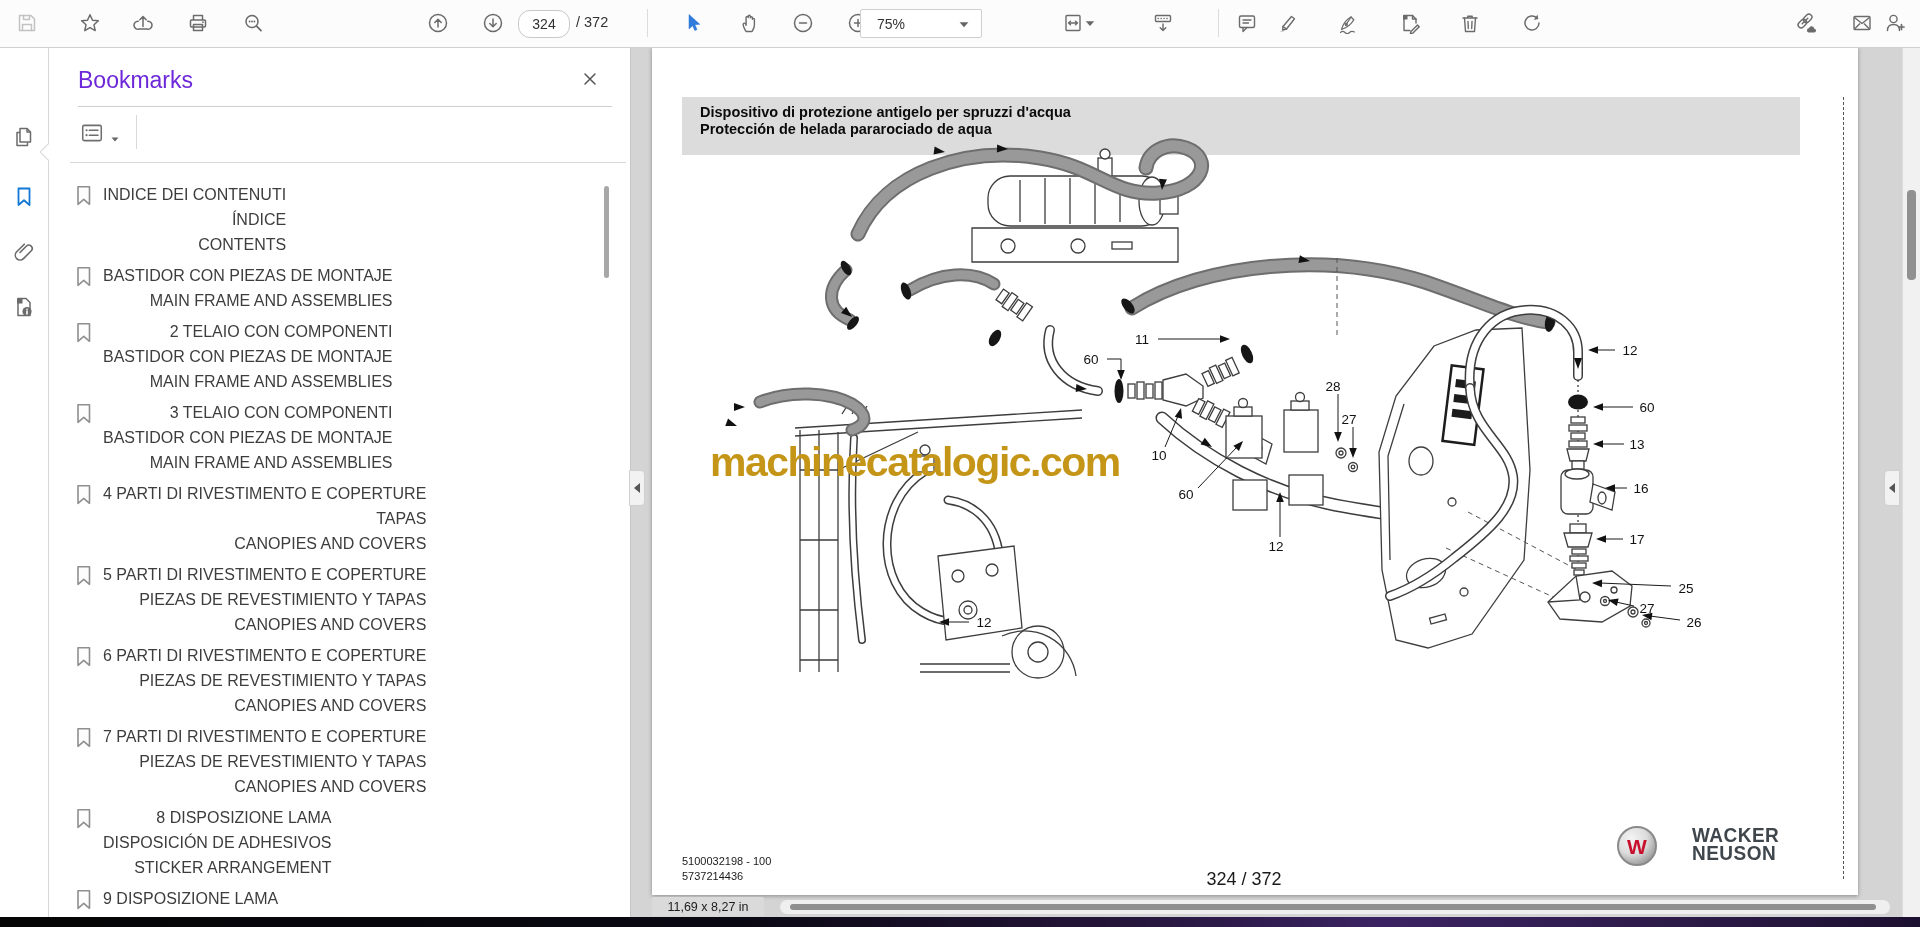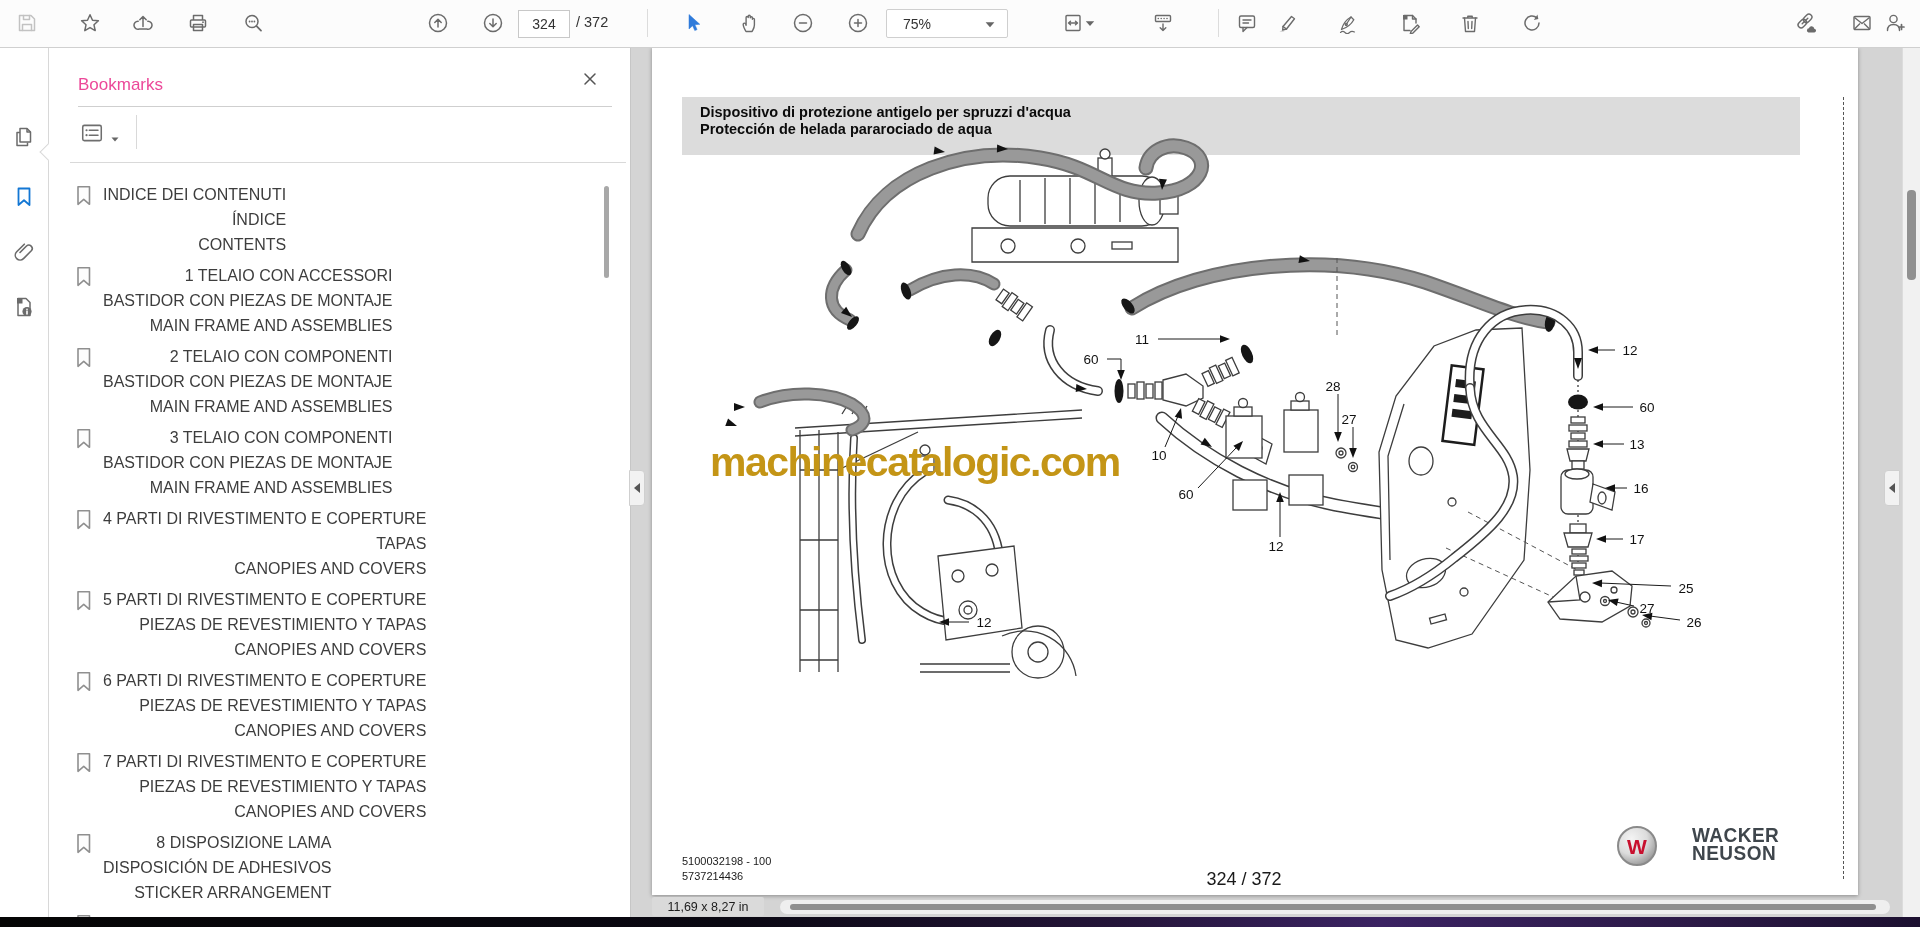--- a/index.html
+++ b/index.html
@@ -2,31 +2,31 @@
 <html><head>
 <meta charset="utf-8">
 <style>
   html,body{margin:0;padding:0;width:1920px;height:927px;overflow:hidden;
     font-family:"Liberation Sans","DejaVu Sans",sans-serif;background:#fff;}
   
   #toolbar{position:absolute;left:0;top:0;width:1920px;height:47px;background:#fcfcfc;border-bottom:1px solid #d0d0d0;z-index:30;}
   .tbtn{position:absolute;top:8px;width:30px;height:30px;display:flex;align-items:center;justify-content:center;border-radius:3px;color:#6b6b6b;}
   .tbtn svg{display:block;}
   .vsep{position:absolute;top:9px;width:1px;height:28px;background:#dcdcdc;}
-  .pg-in{position:absolute;left:518px;top:10px;width:46px;height:24px;border:1px solid #c8c8c8;border-radius:0;text-align:center;font-size:14px;color:#333;background:#fff;font-family:inherit;}
+  .pg-in{position:absolute;left:518px;top:10px;width:46px;height:24px;border:1px solid #c8c8c8;border-radius:12px;text-align:center;font-size:14px;color:#333;background:#fff;font-family:inherit;}
   .pg-tot{position:absolute;left:576px;top:14px;font-size:14.5px;color:#333;}
-  .zoomdd{position:absolute;left:886px;top:9px;width:120px;height:27px;border:1px solid #cfcfcf;border-radius:2px;background:#fff;display:flex;align-items:center;}
+  .zoomdd{position:absolute;left:860px;top:9px;width:120px;height:27px;border:1px solid #cfcfcf;border-radius:2px;background:#fff;display:flex;align-items:center;}
   .zoomdd .zval{font-size:14px;color:#333;margin-left:16px;flex:1;}
   
   #rail{position:absolute;left:0;top:47px;width:48px;height:870px;background:#fff;border-right:1px solid #d8d8d8;z-index:20;}
   .rbtn{position:absolute;left:8px;width:32px;height:32px;display:flex;align-items:center;justify-content:center;color:#6b6b6b;}
   #rail-notch{position:absolute;left:42px;top:146px;width:11px;height:11px;background:#fff;border-left:1px solid #d8d8d8;border-bottom:1px solid #d8d8d8;transform:rotate(45deg);z-index:21;}
   
   #panel{position:absolute;left:48px;top:47px;width:580px;height:870px;background:#fff;overflow:hidden;z-index:19;}
-  .pnl-title{position:absolute;left:30px;top:28px;font-size:17px;color:#ec4899;}
+  .pnl-title{position:absolute;left:30px;top:20px;font-size:23px;color:#6d28d9;}
   .pnl-close{position:absolute;left:532px;top:22px;width:20px;height:20px;display:flex;align-items:center;justify-content:center;color:#555;}
   .pnl-div1{position:absolute;left:30px;top:59px;width:534px;height:1px;background:#cfcfcf;}
   .pnl-opts{position:absolute;left:30px;top:72px;width:28px;height:28px;display:flex;align-items:center;justify-content:center;color:#6e6e6e;}
   .pnl-caret{position:absolute;left:62px;top:82px;color:#666;}
   .pnl-vdiv{position:absolute;left:88px;top:68px;width:1px;height:34px;background:#d9d9d9;}
   .pnl-div2{position:absolute;left:22px;top:115px;width:556px;height:1px;background:#d9d9d9;}
   #bm-list{position:absolute;left:0;top:135px;width:580px;}
   .bm-item{display:flex;gap:11px;padding:0 8px 6px 27px;cursor:default;text-align:right;}
   .bm-ico{margin-top:3px;flex:0 0 auto;}
   .bm-line{font-size:16px;line-height:25px;color:#3d3d3d;white-space:nowrap;}
@@ -303,21 +303,20 @@
           <div class="bm-line">ÍNDICE</div>
           <div class="bm-line">CONTENTS</div>
         </div>
   </div>
 
   <div class="bm-item">
     <svg class="bm-ico" width="17" height="21" viewBox="0 0 17 21">
           <path d="M3,1.8 h11.5 v17.5 l-5.75,-4.9 -5.75,4.9 z" fill="#fdfdfd" stroke="#8f8f8f" stroke-width="1.6" stroke-linejoin="round"></path>
         </svg>
     <div class="bm-lines">
-          <div class="bm-line">1 TELAIO CON ACCESSORI</div>
           <div class="bm-line">BASTIDOR CON PIEZAS DE MONTAJE</div>
           <div class="bm-line">MAIN FRAME AND ASSEMBLIES</div>
         </div>
   </div>
 
   <div class="bm-item">
     <svg class="bm-ico" width="17" height="21" viewBox="0 0 17 21">
           <path d="M3,1.8 h11.5 v17.5 l-5.75,-4.9 -5.75,4.9 z" fill="#fdfdfd" stroke="#8f8f8f" stroke-width="1.6" stroke-linejoin="round"></path>
         </svg>
     <div class="bm-lines">

